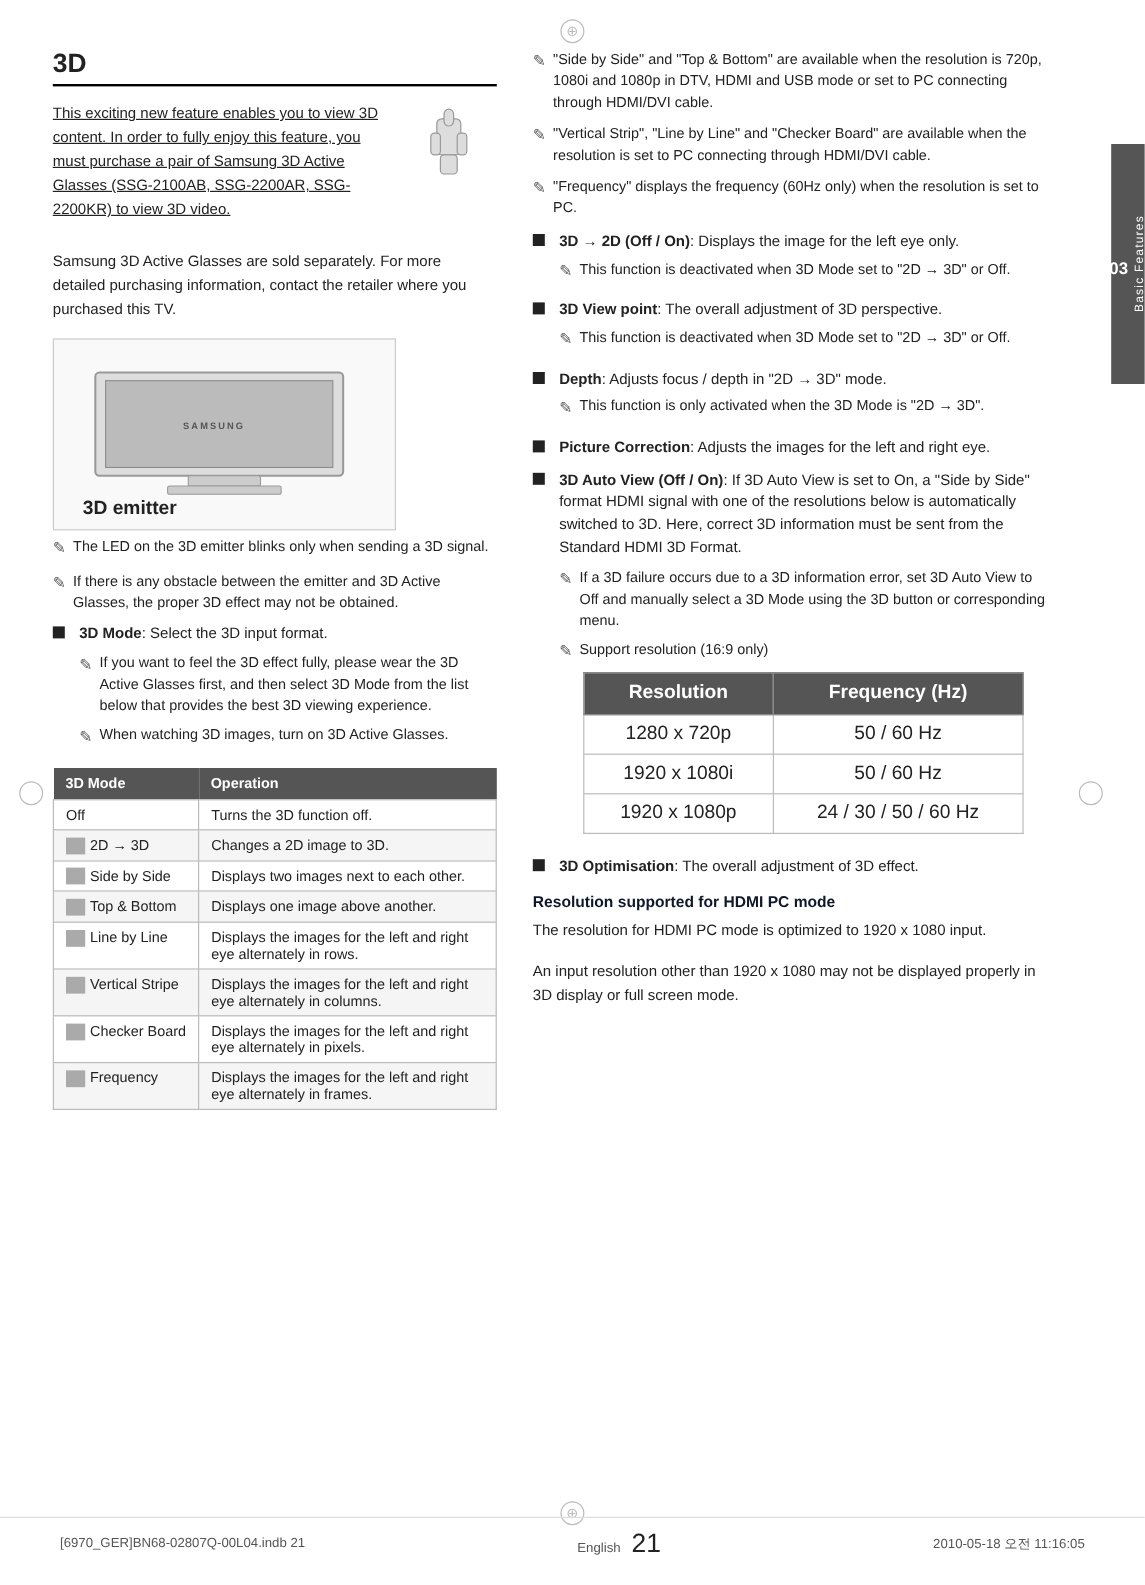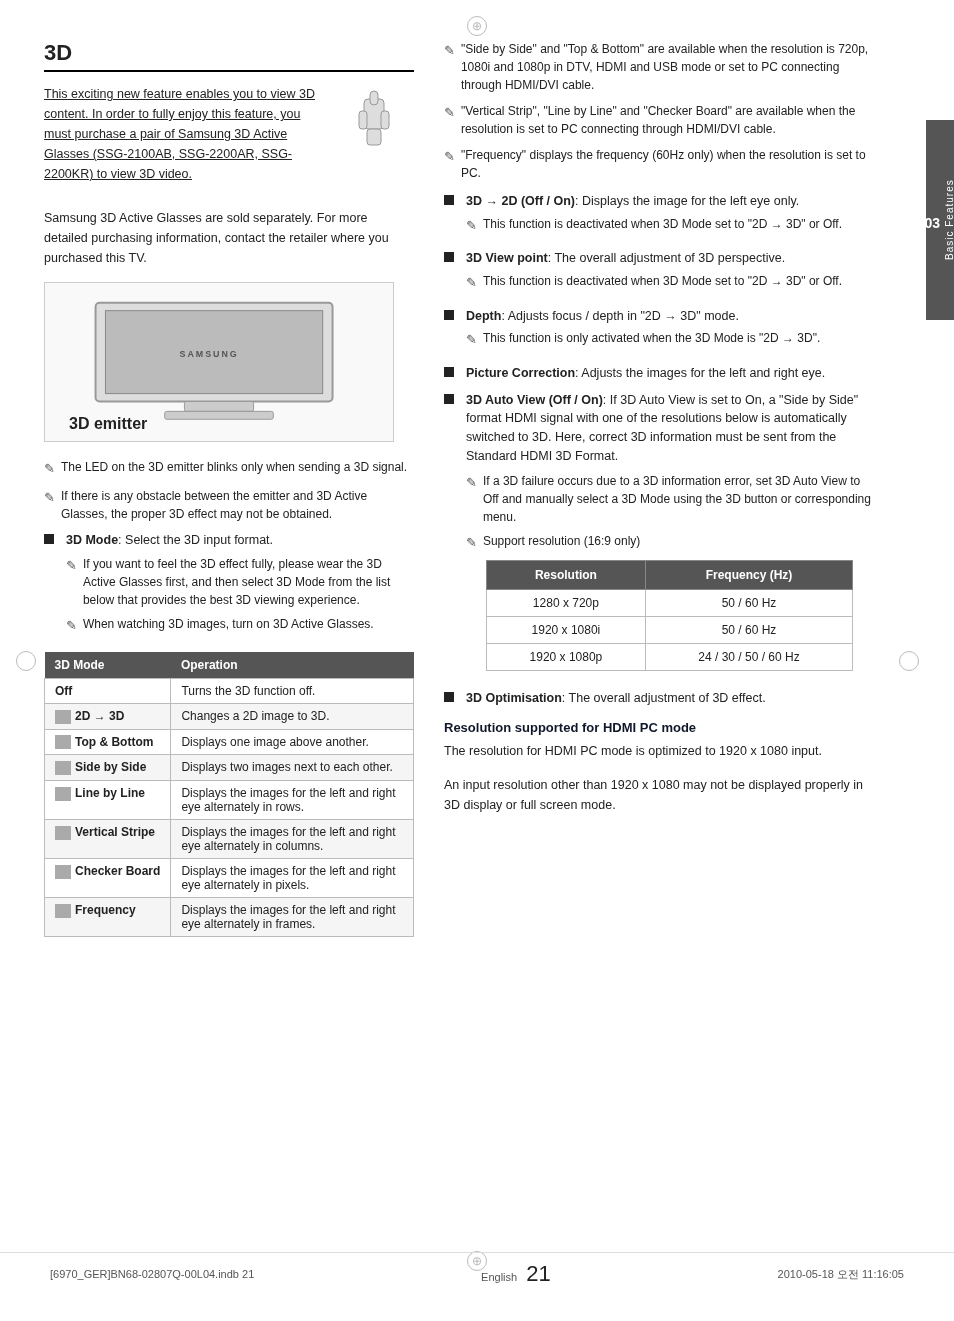--- a/index.html
+++ b/index.html
@@ -74,23 +74,23 @@
     }
     
     .intro-text {
       font-size: 12.5px;
       line-height: 1.6;
       margin-bottom: 14px;
     }
     
     .tv-image-box {
       border: 1px solid #ccc;
-      width: 350px;
+      width: 286px;
       height: 160px;
-      margin-bottom: 16px;
+      margin-bottom: 4px;
       position: relative;
       display: flex;
       align-items: flex-end;
       justify-content: flex-end;
       overflow: hidden;
       background: #f9f9f9;
     }
     .tv-image-box .tv-svg {
       position: absolute;
       left: 0; top: 0;
@@ -167,35 +167,35 @@
     .mode-table td {
       border: 1px solid #bbb;
       padding: 5px 10px;
       vertical-align: top;
     }
     .mode-table tr:nth-child(even) td {
       background: #f5f5f5;
     }
     .mode-table tr td:first-child {
       white-space: nowrap;
-      font-weight: bold;
+      font-weight: normal;
     }
     .mode-icon {
       display: inline-block;
       width: 16px;
       height: 14px;
       background: #aaa;
       margin-right: 4px;
       vertical-align: middle;
     }
     
     .res-table {
       width: 90%;
       border-collapse: collapse;
-      font-size: 12px;
+      font-size: 16px;
       margin: 8px 0 10px 0;
     }
     .res-table th {
       background: #555;
       color: #fff;
       padding: 5px 10px;
       text-align: center;
       border: 1px solid #888;
     }
     .res-table td {
@@ -205,21 +205,21 @@
     }
     
     .page-footer {
       position: absolute;
       bottom: 20px;
       left: 0;
       right: 0;
       display: flex;
       align-items: center;
       justify-content: space-between;
-      padding: 14px 50px;
+      padding: 2px 50px;
       font-size: 11px;
       color: #555;
       border-top: 1px solid #ddd;
       padding-top: 8px;
     }
     .page-number {
       font-size: 22px;
       font-weight: normal;
       color: #222;
     }
@@ -375,26 +375,26 @@
         <tbody>
           <tr>
             <td>Off</td>
             <td>Turns the 3D function off.</td>
           </tr>
           <tr>
             <td><span class="mode-icon"></span><span>2D → 3D</span></td>
             <td>Changes a 2D image to 3D.</td>
           </tr>
           <tr>
+            <td><span class="mode-icon"></span><span>Side by Side</span></td>
+            <td>Displays two images next to each other.</td>
+          </tr>
+          <tr>
             <td><span class="mode-icon"></span><span>Top &amp; Bottom</span></td>
             <td>Displays one image above another.</td>
-          </tr>
-          <tr>
-            <td><span class="mode-icon"></span><span>Side by Side</span></td>
-            <td>Displays two images next to each other.</td>
           </tr>
           <tr>
             <td><span class="mode-icon"></span><span>Line by Line</span></td>
             <td>Displays the images for the left and right eye alternately in rows.</td>
           </tr>
           <tr>
             <td><span class="mode-icon"></span><span>Vertical Stripe</span></td>
             <td>Displays the images for the left and right eye alternately in columns.</td>
           </tr>
           <tr>

